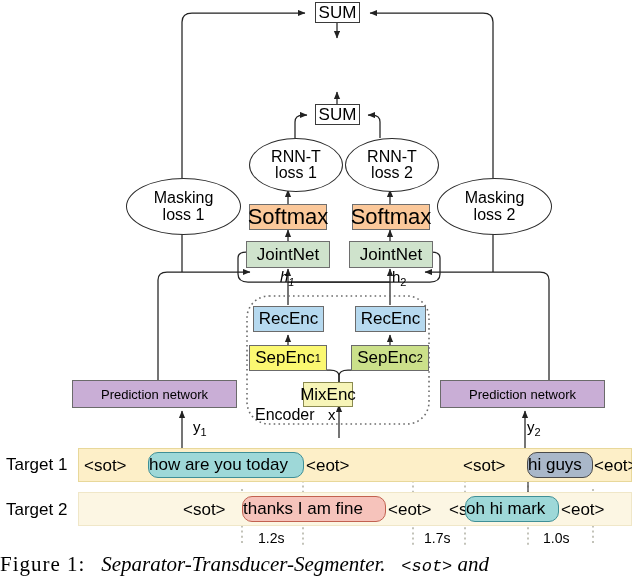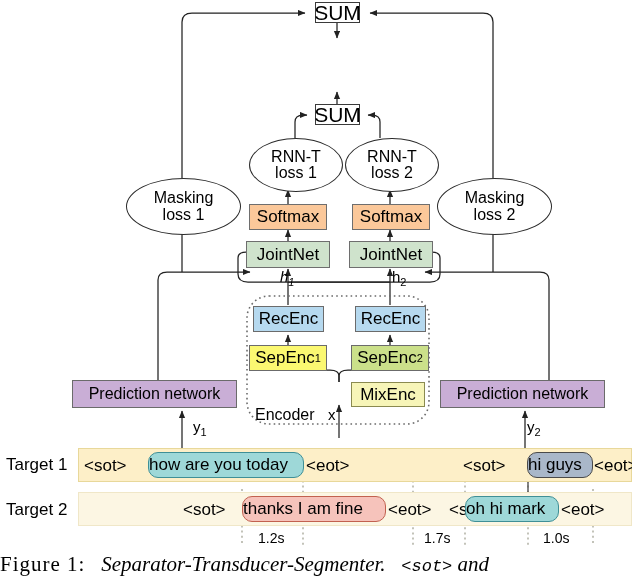--- a/index.html
+++ b/index.html
@@ -2,28 +2,28 @@
 <html><head>
 <meta charset="utf-8">
 <style>
   html,body{margin:0;padding:0;background:#ffffff;}
   body{width:632px;height:584px;position:relative;
        font-family:"Liberation Sans",sans-serif;color:#000;overflow:hidden;}
   #fig{position:absolute;left:0;top:0;width:632px;height:584px;}
   svg{position:absolute;left:0;top:0;width:632px;height:584px;}
   .nd{position:absolute;box-sizing:border-box;display:flex;align-items:center;
       justify-content:center;white-space:nowrap;}
-  .sum{border:1.2px solid #3a3a3a;background:#fff;font-size:21px;}
-  .soft{background:#fbc89a;border:1.4px solid #6e6e6e;font-size:17px;}
+  .sum{border:1.2px solid #3a3a3a;background:#fff;font-size:17px;}
+  .soft{background:#fbc89a;border:1.4px solid #6e6e6e;font-size:22px;}
   .joint{background:#cfe3cc;border:1.4px solid #6e6e6e;font-size:17px;}
   .recenc{background:#b6d9ef;border:1.2px solid #6b6b6b;font-size:17px;}
   .sep1{background:#fbf871;border:1.2px solid #6b6b6b;font-size:17px;}
   .sep2{background:#cbe08a;border:1.2px solid #6b6b6b;font-size:17px;}
   .mixenc{background:#f7f5b8;border:1.2px solid #8a8a50;font-size:17px;}
-  .pred{background:#c9aed6;border:1.3px solid #6b6b6b;font-size:16px;}
+  .pred{background:#c9aed6;border:1.3px solid #6b6b6b;font-size:13px;}
   
   .ell{position:absolute;display:flex;align-items:center;justify-content:center;
        text-align:center;line-height:1.02;font-size:16px;
        border:1.2px solid #2b2b2b;border-radius:50%;background:#fff;}
   .lbl{position:absolute;font-size:15px;white-space:nowrap;}
   .sub{font-size:11px;vertical-align:sub;}
   
   .trow{position:absolute;box-sizing:border-box;display:flex;align-items:center;}
   .t1{background:#fdefc8;border:1px solid #e8d89a;}
   .t2{background:#fcf6e3;border:1px solid #f0e7c8;}
@@ -155,21 +155,21 @@
 
   <div class="nd sep1" style="left:249px;top:345px;width:78px;height:26px;">
     <span>SepEnc</span>
       <span class="sub">1</span>
   </div>
   <div class="nd sep2" style="left:351px;top:345px;width:78px;height:26px;">
     <span>SepEnc</span>
       <span class="sub">2</span>
   </div>
 
-  <div class="nd mixenc" style="left:303px;top:382px;width:74px;height:25px;margin-left:48px;">
+  <div class="nd mixenc" style="left:303px;top:382px;width:50px;height:25px;">
     <span>MixEnc</span>
   </div>
 
   <div class="lbl" style="left:255px;top:406px;font-size:16px;">Encoder</div>
 
   <div class="nd pred" style="left:72px;top:380px;width:165px;height:28px;">
     <span>Prediction network</span>
   </div>
   <div class="nd pred" style="left:440px;top:380px;width:165px;height:28px;">
     <span>Prediction network</span>

